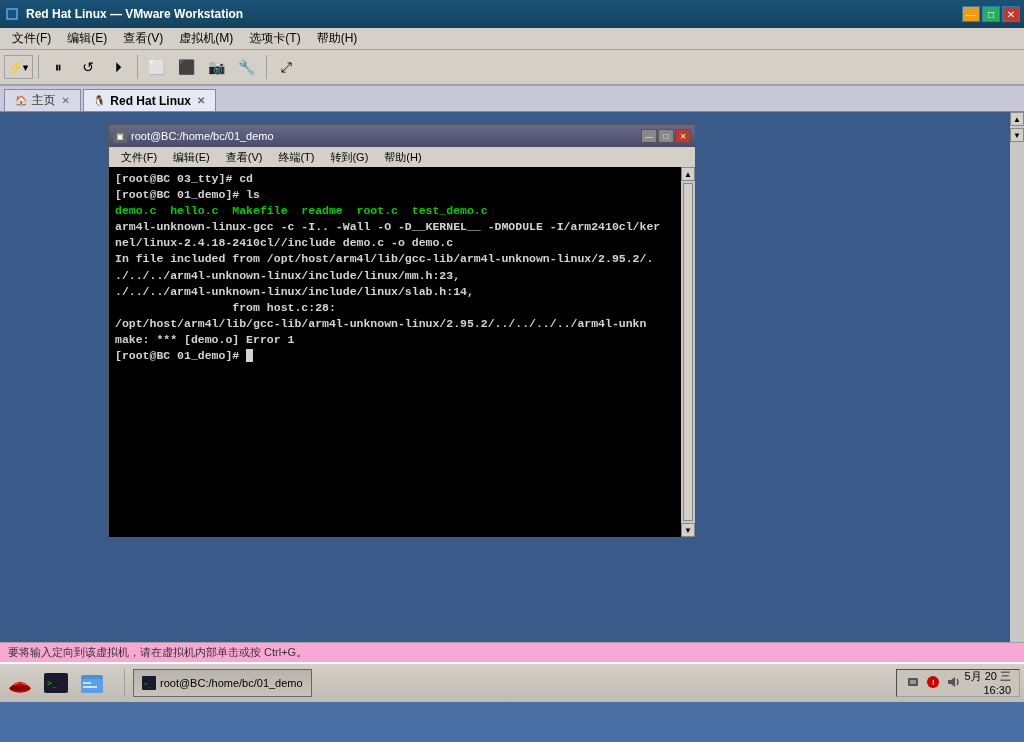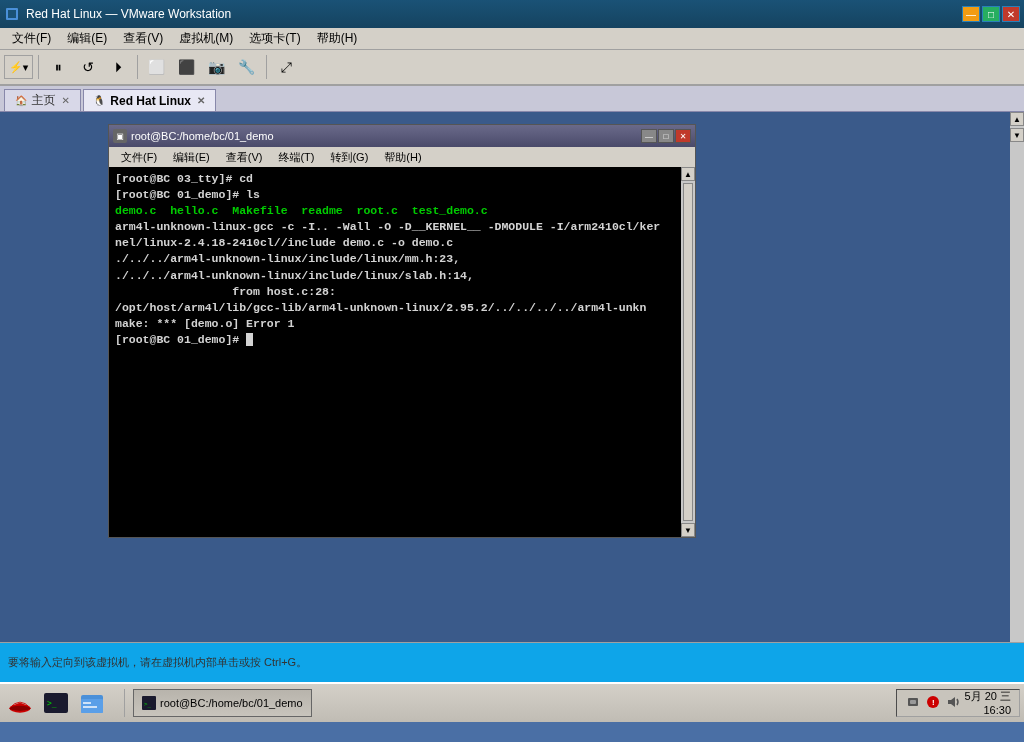--- a/index.html
+++ b/index.html
@@ -25,21 +25,21 @@
       width: 16px;
       height: 16px;
       margin-right: 6px;
       display: flex;
       align-items: center;
       justify-content: center;
     }
     #title-bar-text {
       flex: 1;
       font-size: 12px;
-      font-weight: normal;
+      font-weight: bold;
     }
     #title-bar-buttons {
       display: flex;
       gap: 2px;
     }
     .title-btn {
       width: 18px;
       height: 16px;
       background: #5d9cec;
       border: 1px solid #2980b9;
@@ -241,22 +241,22 @@
       width: 7px;
       height: 13px;
       background: #d3d3d3;
       vertical-align: text-bottom;
       animation: blink 1s step-end infinite;
     }
     @keyframes blink { 50% { opacity: 0; } }
 
     
     #status-bar {
-      background: #0ea5e9;
-      height: 40px;
+      background: #f9a8d4;
+      height: 20px;
       display: flex;
       align-items: center;
       padding: 0 8px;
       border-top: 1px solid #a0a0a0;
       font-size: 11px;
       color: #333;
     }
     #status-text { flex: 1; }
 
     
@@ -441,20 +441,21 @@
       <span class="term-menu-item">帮助(H)</span>
     </div>
 
     <div style="display:flex; position:relative;">
       <div id="terminal" style="flex:1; width:560px;">
         <div class="term-line prompt">[root@BC 03_tty]# cd</div>
         <div class="term-line prompt">[root@BC 01_demo]# ls</div>
         <div class="term-line"><span class="green-text">demo.c  hello.c  Makefile  readme  root.c  test_demo.c</span></div>
         <div class="term-line">arm4l-unknown-linux-gcc -c -I.. -Wall -O -D__KERNEL__ -DMODULE -I/arm2410cl/ker</div>
         <div class="term-line">nel/linux-2.4.18-2410cl//include demo.c -o demo.c</div>
+        <div class="term-line">In file included from /opt/host/arm4l/lib/gcc-lib/arm4l-unknown-linux/2.95.2/.</div>
         <div class="term-line">./../../arm4l-unknown-linux/include/linux/mm.h:23,</div>
         <div class="term-line">./../../arm4l-unknown-linux/include/linux/slab.h:14,</div>
         <div class="term-line">                 from host.c:28:</div>
         <div class="term-line">/opt/host/arm4l/lib/gcc-lib/arm4l-unknown-linux/2.95.2/../../../../arm4l-unkn</div>
         <div class="term-line">make: *** [demo.o] Error 1</div>
         <div class="term-line">[root@BC 01_demo]# <span class="cursor"></span></div>
       </div>
 
       <div style="width:14px; background:#c8c8c8; display:flex; flex-direction:column;">
         <div style="width:14px; height:14px; background:#d4d0c8; border:1px solid #888; display:flex; align-items:center; justify-content:center; font-size:8px; cursor:pointer;">▲</div>

